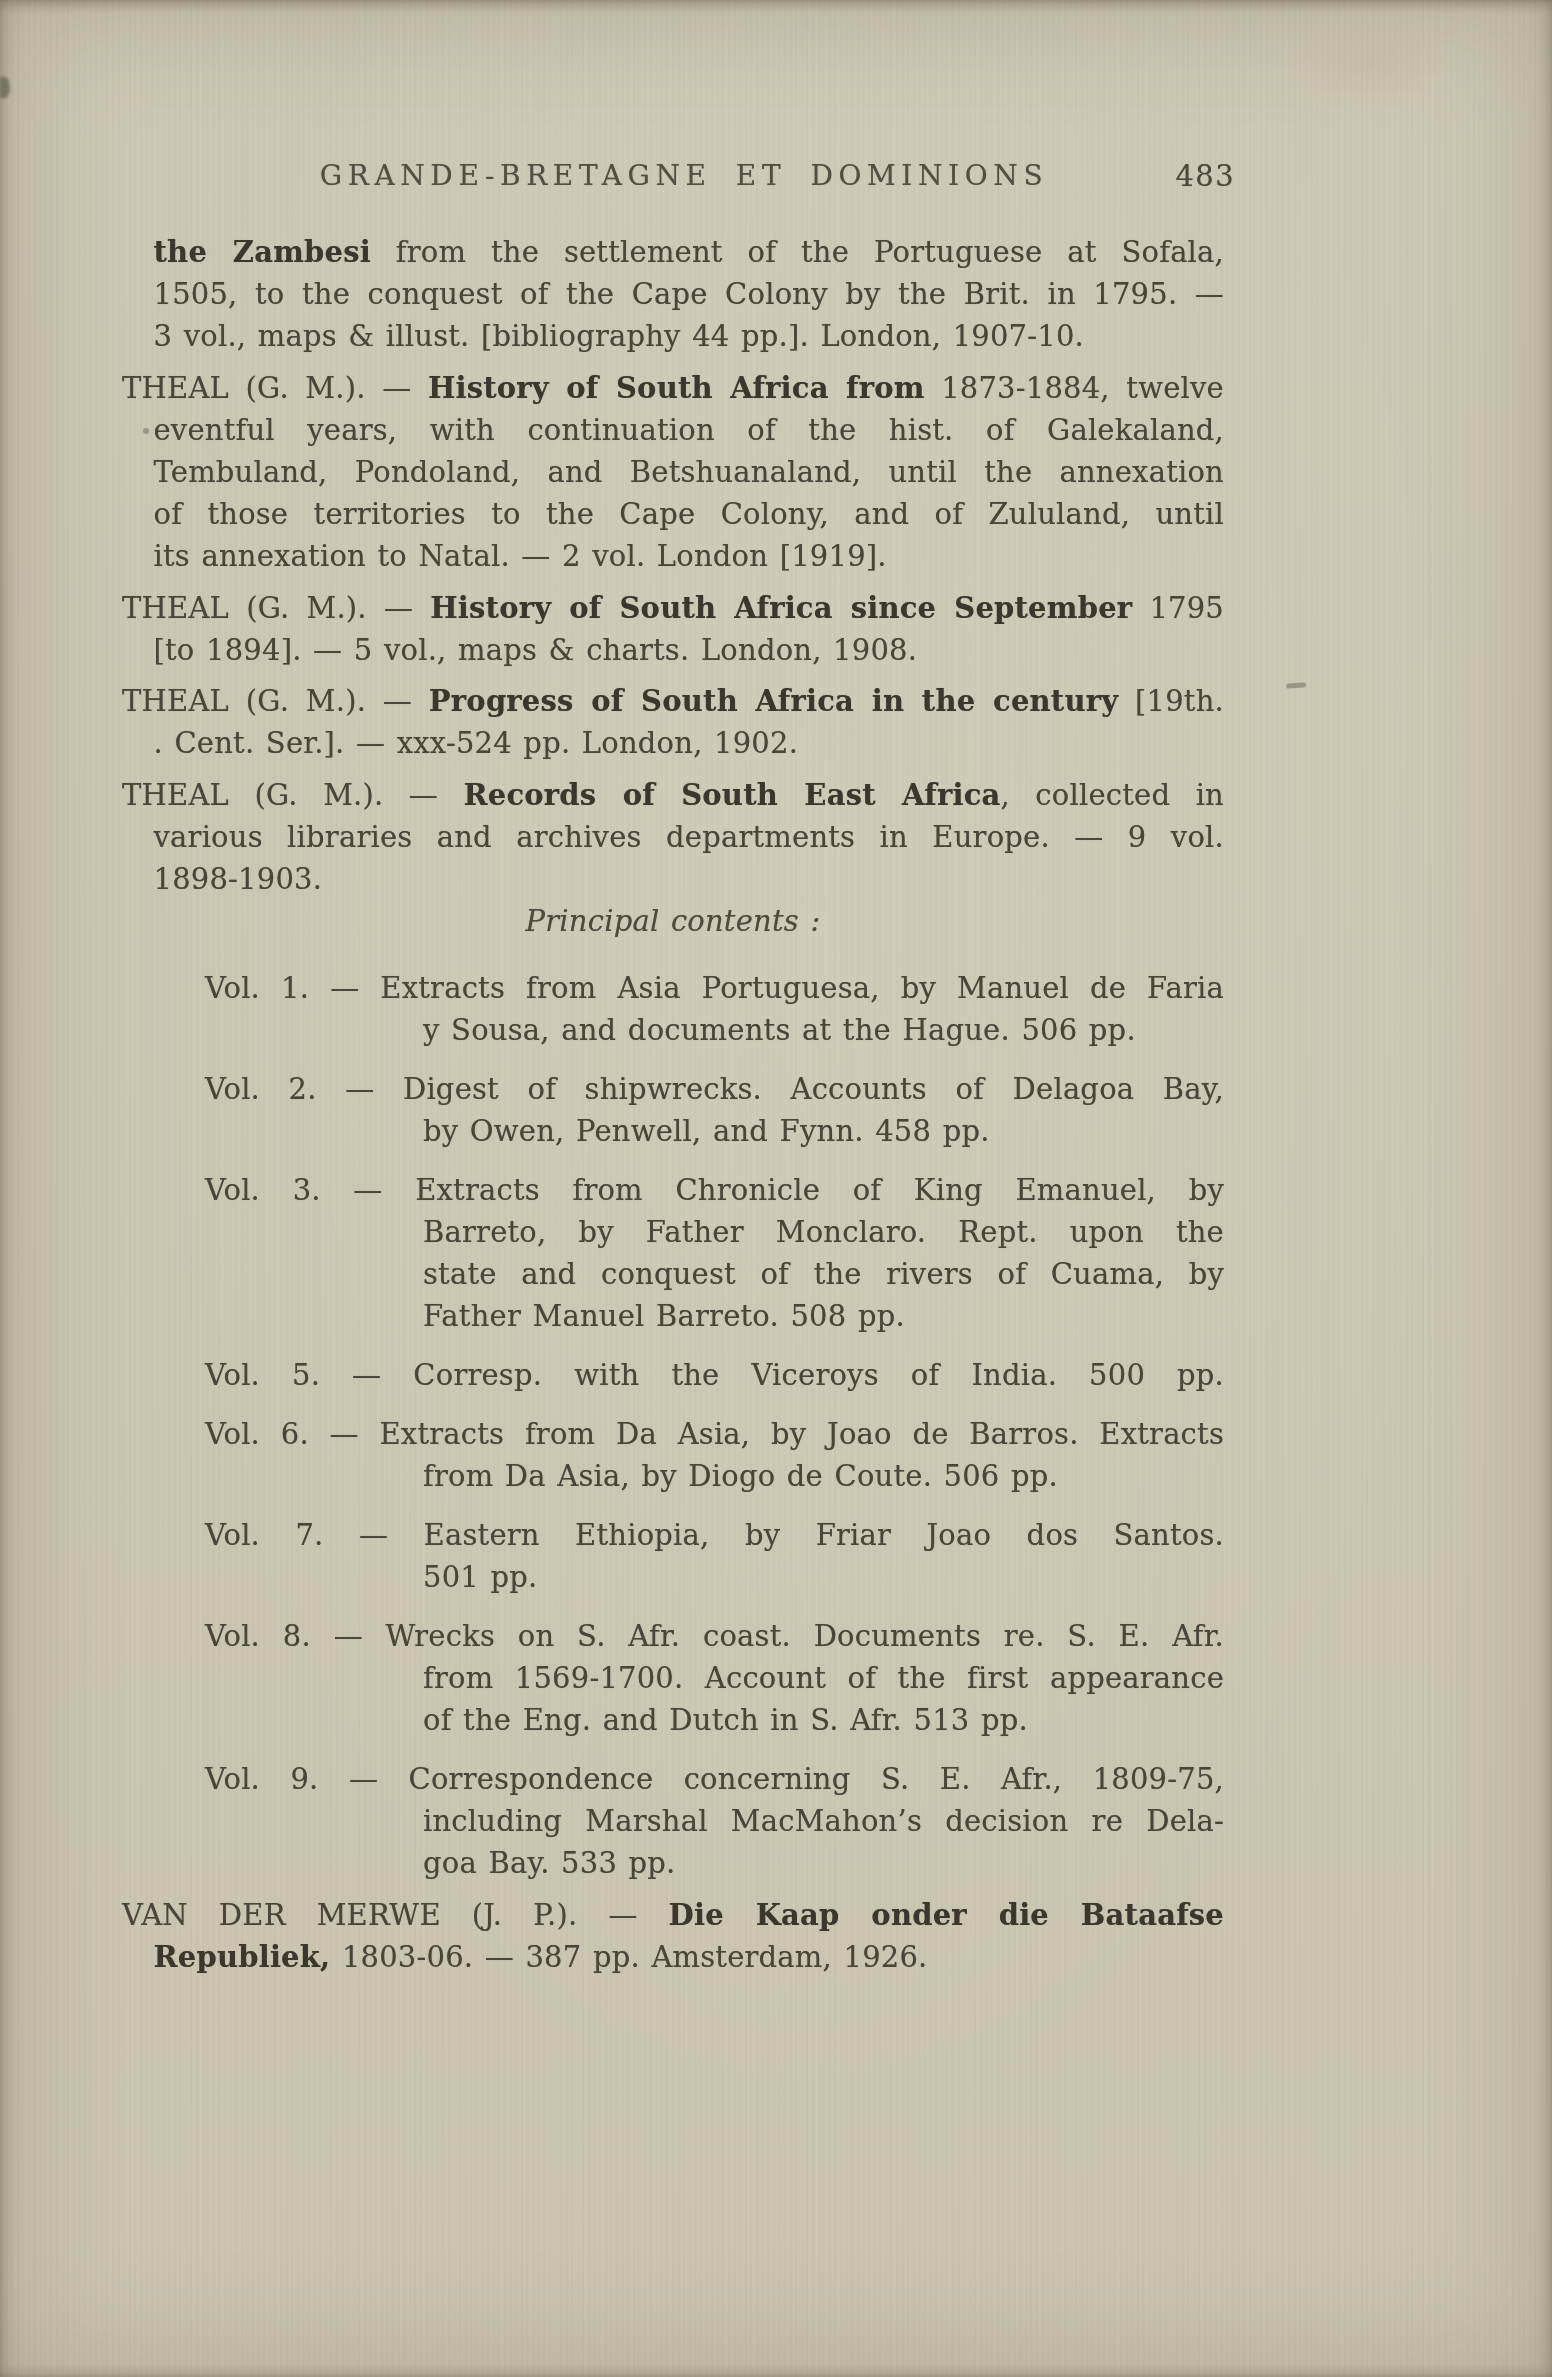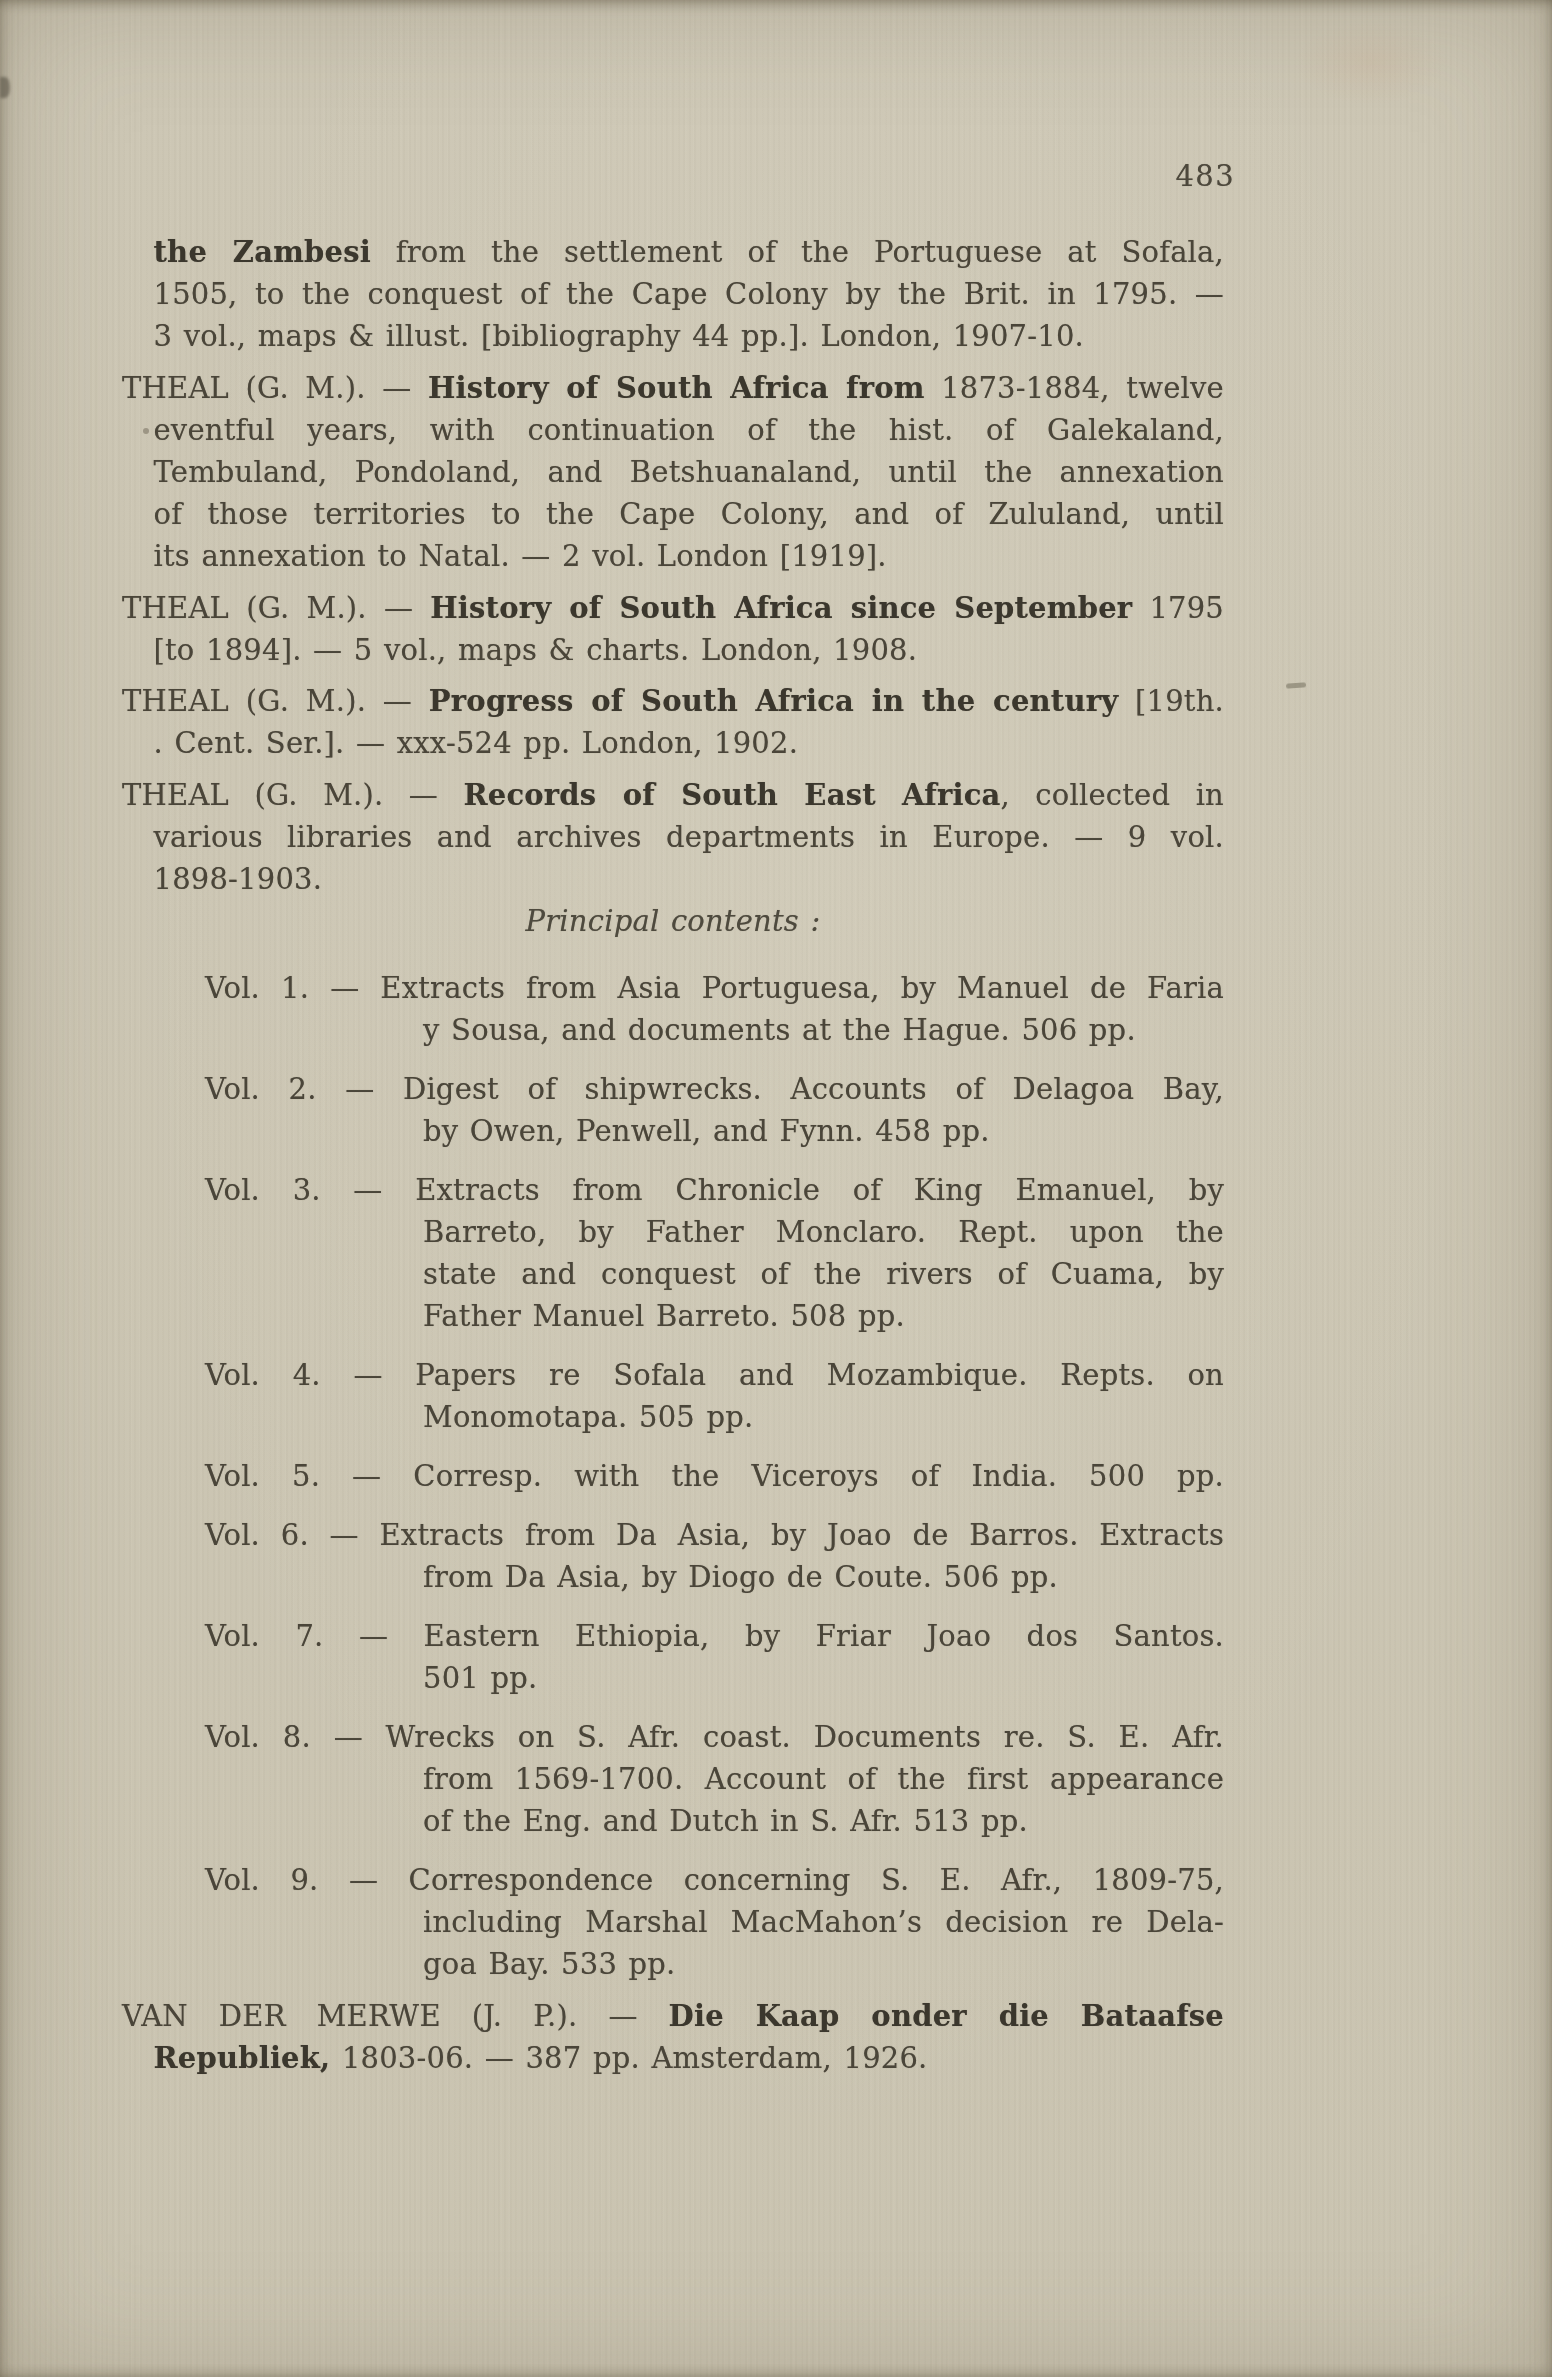--- a/index.html
+++ b/index.html
@@ -61,20 +61,21 @@
   .speck-edge{left:0px;top:77px;width:9.8px;height:21px;background:rgba(78,72,60,0.55);border-radius:0 60% 60% 0;filter:blur(1.4px);}
   .speck-dash{left:1286px;top:683px;width:19.6px;height:4.9px;background:rgba(96,90,74,0.45);border-radius:2.8px;transform:rotate(-4deg);filter:blur(0.7px);}
   .speck-dot{left:143px;top:428px;width:6.3px;height:6.3px;background:rgba(100,92,75,0.45);border-radius:50%;filter:blur(0.7px);}
   .stain{left:1294px;top:21px;width:154px;height:84px;background:radial-gradient(ellipse, rgba(196,152,120,0.14), rgba(0,0,0,0) 70%);}
 </style>
 </head>
 <body>
 
 <div class="page">
   <div class="running-header">
+    <span class="rh-title">GRANDE-BRETAGNE ET DOMINIONS</span>
     <span class="rh-num">483</span>
   </div>
 
   <div class="bib" id="bib-root">
       <div class="entry">
         <div class="line cont j"><b>the Zambesi</b><span> from the settlement of the Portuguese at Sofala,</span></div>
         <div class="line cont j"><span>1505, to the conquest of the Cape Colony by the Brit. in 1795. —</span></div>
         <div class="line cont"><span>3 vol., maps &amp; illust. [bibliography 44 pp.]. London, 1907-10.</span></div>
       </div>
       <div class="entry">
@@ -106,24 +107,20 @@
         <div class="line vol j"><span>Vol. 2. — Digest of shipwrecks. Accounts of Delagoa Bay,</span></div>
         <div class="line volc"><span>by Owen, Penwell, and Fynn. 458 pp.</span></div>
       </div>
       <div class="volume">
         <div class="line vol j"><span>Vol. 3. — Extracts from Chronicle of King Emanuel, by</span></div>
         <div class="line volc j"><span>Barreto, by Father Monclaro. Rept. upon the</span></div>
         <div class="line volc j"><span>state and conquest of the rivers of Cuama, by</span></div>
         <div class="line volc"><span>Father Manuel Barreto. 508 pp.</span></div>
       </div>
       <div class="volume">
-        <div class="line vol j"><span>Vol. 4. — Papers re Sofala and Mozambique. Repts. on</span></div>
-        <div class="line volc"><span>Monomotapa. 505 pp.</span></div>
-      </div>
-      <div class="volume">
         <div class="line vol j"><span>Vol. 5. — Corresp. with the Viceroys of India. 500 pp.</span></div>
       </div>
       <div class="volume">
         <div class="line vol j"><span>Vol. 6. — Extracts from Da Asia, by Joao de Barros. Extracts</span></div>
         <div class="line volc"><span>from Da Asia, by Diogo de Coute. 506 pp.</span></div>
       </div>
       <div class="volume">
         <div class="line vol j"><span>Vol. 7. — Eastern Ethiopia, by Friar Joao dos Santos.</span></div>
         <div class="line volc"><span>501 pp.</span></div>
       </div>

